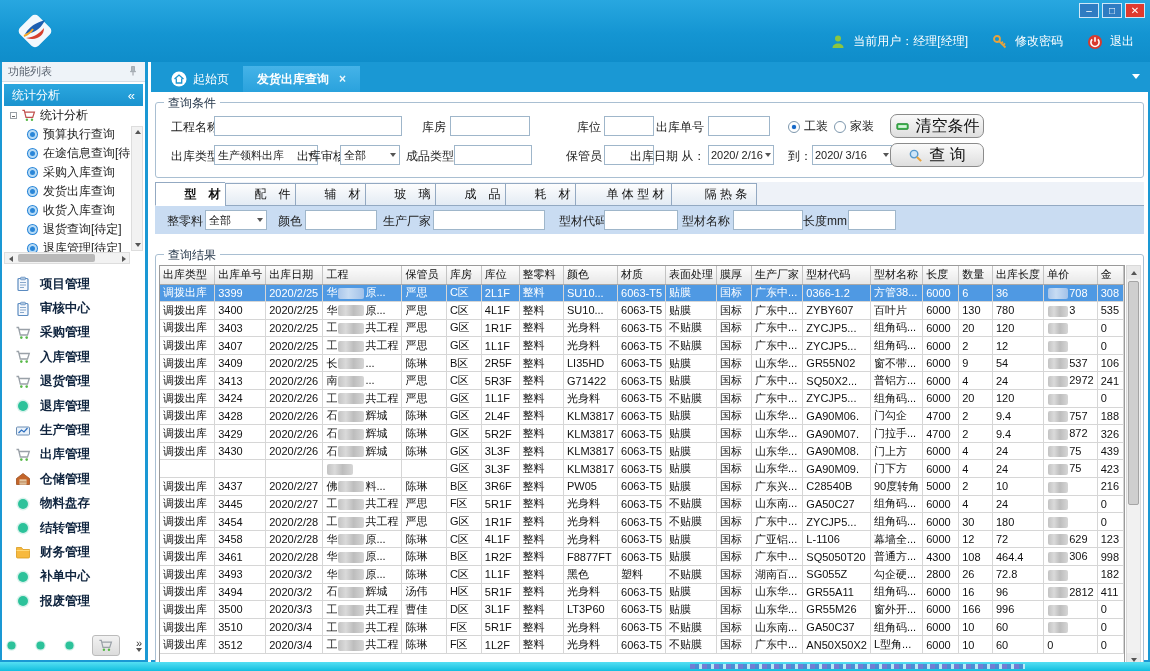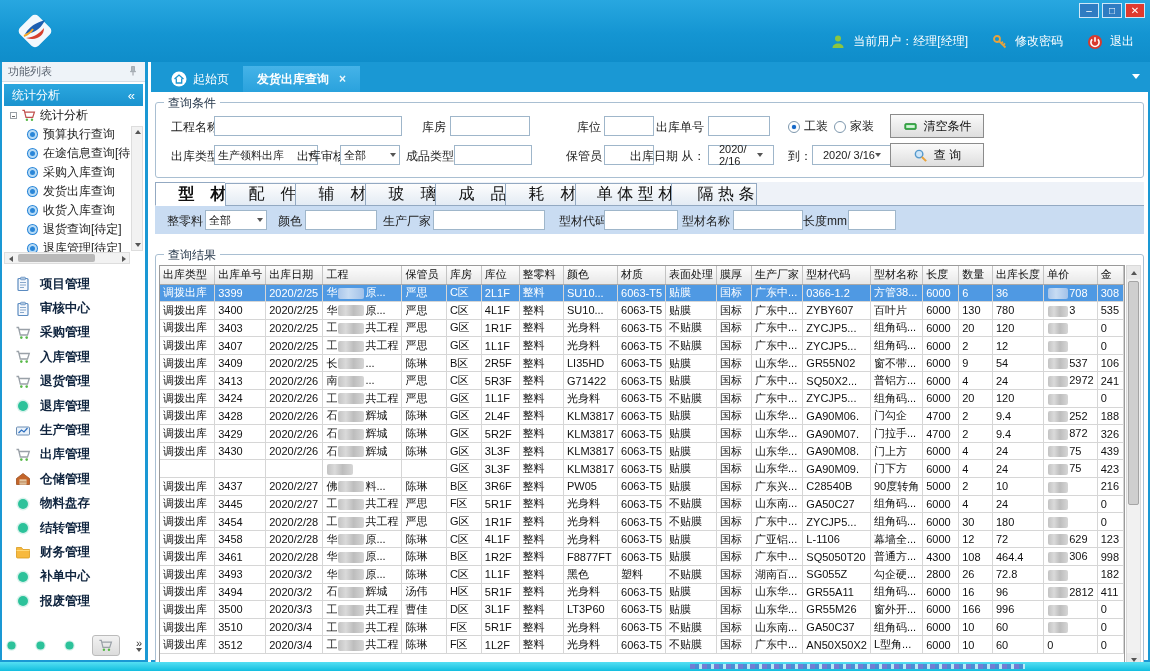--- a/index.html
+++ b/index.html
@@ -78,26 +78,26 @@
   .q-group { top:10px; height:76px; }
   .r-group { top:162px; bottom:4px; }
 
   
   .qrow { position:absolute; left:0; right:0; height:20px; }
   .qrow1 { top:13px; } .qrow2 { top:42px; }
   .flabel { position:absolute; top:3px; font-size:12px; color:#222; white-space:nowrap; }
   .tbox { position:absolute; top:0; height:20px; border:1px solid #9fb6ca; background:#fff; }
   .selbox { position:absolute; top:0; height:20px; border:1px solid #9fb6ca; background:#fff; display:flex; align-items:center; justify-content:space-between; padding:0 3px; font-size:11px; white-space:nowrap; overflow:hidden; }
   .selbox .tri-dn { margin-left:3px; flex:0 0 auto; }
-  .datebox { position:absolute; top:0; height:20px; border:1px solid #9fb6ca; background:#fff; display:flex; align-items:center; justify-content:space-between; padding:0 10px; font-size:11px; }
+  .datebox { position:absolute; top:0; height:20px; border:1px solid #9fb6ca; background:#fff; display:flex; align-items:center; justify-content:space-between; padding:0 2px; font-size:11px; }
   .radio { position:absolute; top:2px; display:flex; align-items:center; gap:4px; font-size:12px; }
   .rdot { width:12px; height:12px; border-radius:50%; border:1px solid #7d97ad; background:#fff; position:relative; }
   .rdot.on::after { content:""; position:absolute; left:3px; top:3px; width:4px; height:4px; border-radius:50%; background:#1467c8; box-shadow:0 0 1px #1467c8; }
-  .btn { position:absolute; top:-2px; height:24px; background:linear-gradient(#fafafa,#dedede); border:1px solid #8b8b8b; border-radius:0;
-    display:flex; align-items:center; justify-content:center; gap:6px; font-size:12px; color:#111; }
+  .btn { position:absolute; top:-2px; height:24px; background:linear-gradient(#fafafa,#dedede); border:1px solid #8b8b8b; border-radius:7px;
+    display:flex; align-items:center; justify-content:center; gap:6px; font-size:16px; color:#111; }
   .btn .mi { width:15px; height:15px; }
 
   
   .p-lbl1{left:15px}.p-in1{left:58px;width:188px}
   .p-lbl2{left:266px}.p-in2{left:294px;width:80px}
   .p-lbl3{left:421px}.p-in3{left:448px;width:50px}
   .p-lbl4{left:500px}.p-in4{left:552px;width:62px}
   .p-rad1{left:632px}.p-rad2{left:678px}
   .p-btn1{left:734px;width:94px}
   
@@ -105,21 +105,21 @@
   .p-lbl6{left:141px}.p-sel2{left:184px;width:60px}
   .p-lbl7{left:250px}.p-in5{left:298px;width:78px}
   .p-lbl8{left:410px}.p-in6{left:448px;width:50px}
   .p-lbl9{left:474px}.p-dt1{left:552px;width:66px}
   .p-lbl10{left:632px}.p-dt2{left:656px;width:80px}
   .p-btn2{left:734px;width:94px}
 
   
   .mat-tabs { position:absolute; top:90px; left:4px; right:4px; height:24px; display:flex; align-items:flex-end;
     background:#eef2f8; border-bottom:1px solid #93a9c2; }
-  .mtab { height:22px; display:flex; align-items:center; justify-content:center; width:70px; font-size:16px; color:#111;
+  .mtab { height:22px; display:flex; align-items:center; justify-content:center; width:70px; font-size:12px; color:#111;
     background:linear-gradient(#fdfdfd,#e3ebf4); border:1px solid #93a9c2; border-bottom:none; border-right:none; white-space:nowrap;padding-left:24px; }
   .mtab:last-child { border-right:1px solid #93a9c2; }
   .mtab:nth-child(7){ width:96px; } .mtab:nth-child(8){ width:86px; border-right:1px solid #93a9c2; }
   .mtab.act { background:#fff; height:24px; font-weight:bold; margin-bottom:-1px; border-bottom:1px solid #fff; }
   .filter-row { position:absolute; top:114px; left:4px; right:4px; height:28px; background:#c9dcf2; }
   .filter-row .flabel { top:7px; }
   .filter-row .tbox,.filter-row .selbox { top:4px; }
   .f-lbl1{left:12px}.f-sel{left:50px;width:62px}
   .f-lbl2{left:123px}.f-in1{left:150px;width:72px}
   .f-lbl3{left:228px}.f-in2{left:278px;width:112px}
@@ -760,21 +760,21 @@
                 <td>KLM3817</td>
                 <td>6063-T5</td>
                 <td>贴膜</td>
                 <td>国标</td>
                 <td>山东华...</td>
                 <td>GA90M06.</td>
                 <td>门勾企</td>
                 <td>4700</td>
                 <td>2</td>
                 <td>9.4</td>
-                <td><span class="blur-block" style="width: 20px;"></span><span>252</span></td>
+                <td><span class="blur-block" style="width: 20px;"></span><span>757</span></td>
                 <td>188</td>
               </tr>
               <tr>
                 <td>调拨出库</td>
                 <td>3429</td>
                 <td>2020/2/26</td>
                 <td><span>石</span><span class="blur-block" style="width: 26px;"></span><span>辉城</span></td>
                 <td>陈琳</td>
                 <td>G区</td>
                 <td>5R2F</td>

